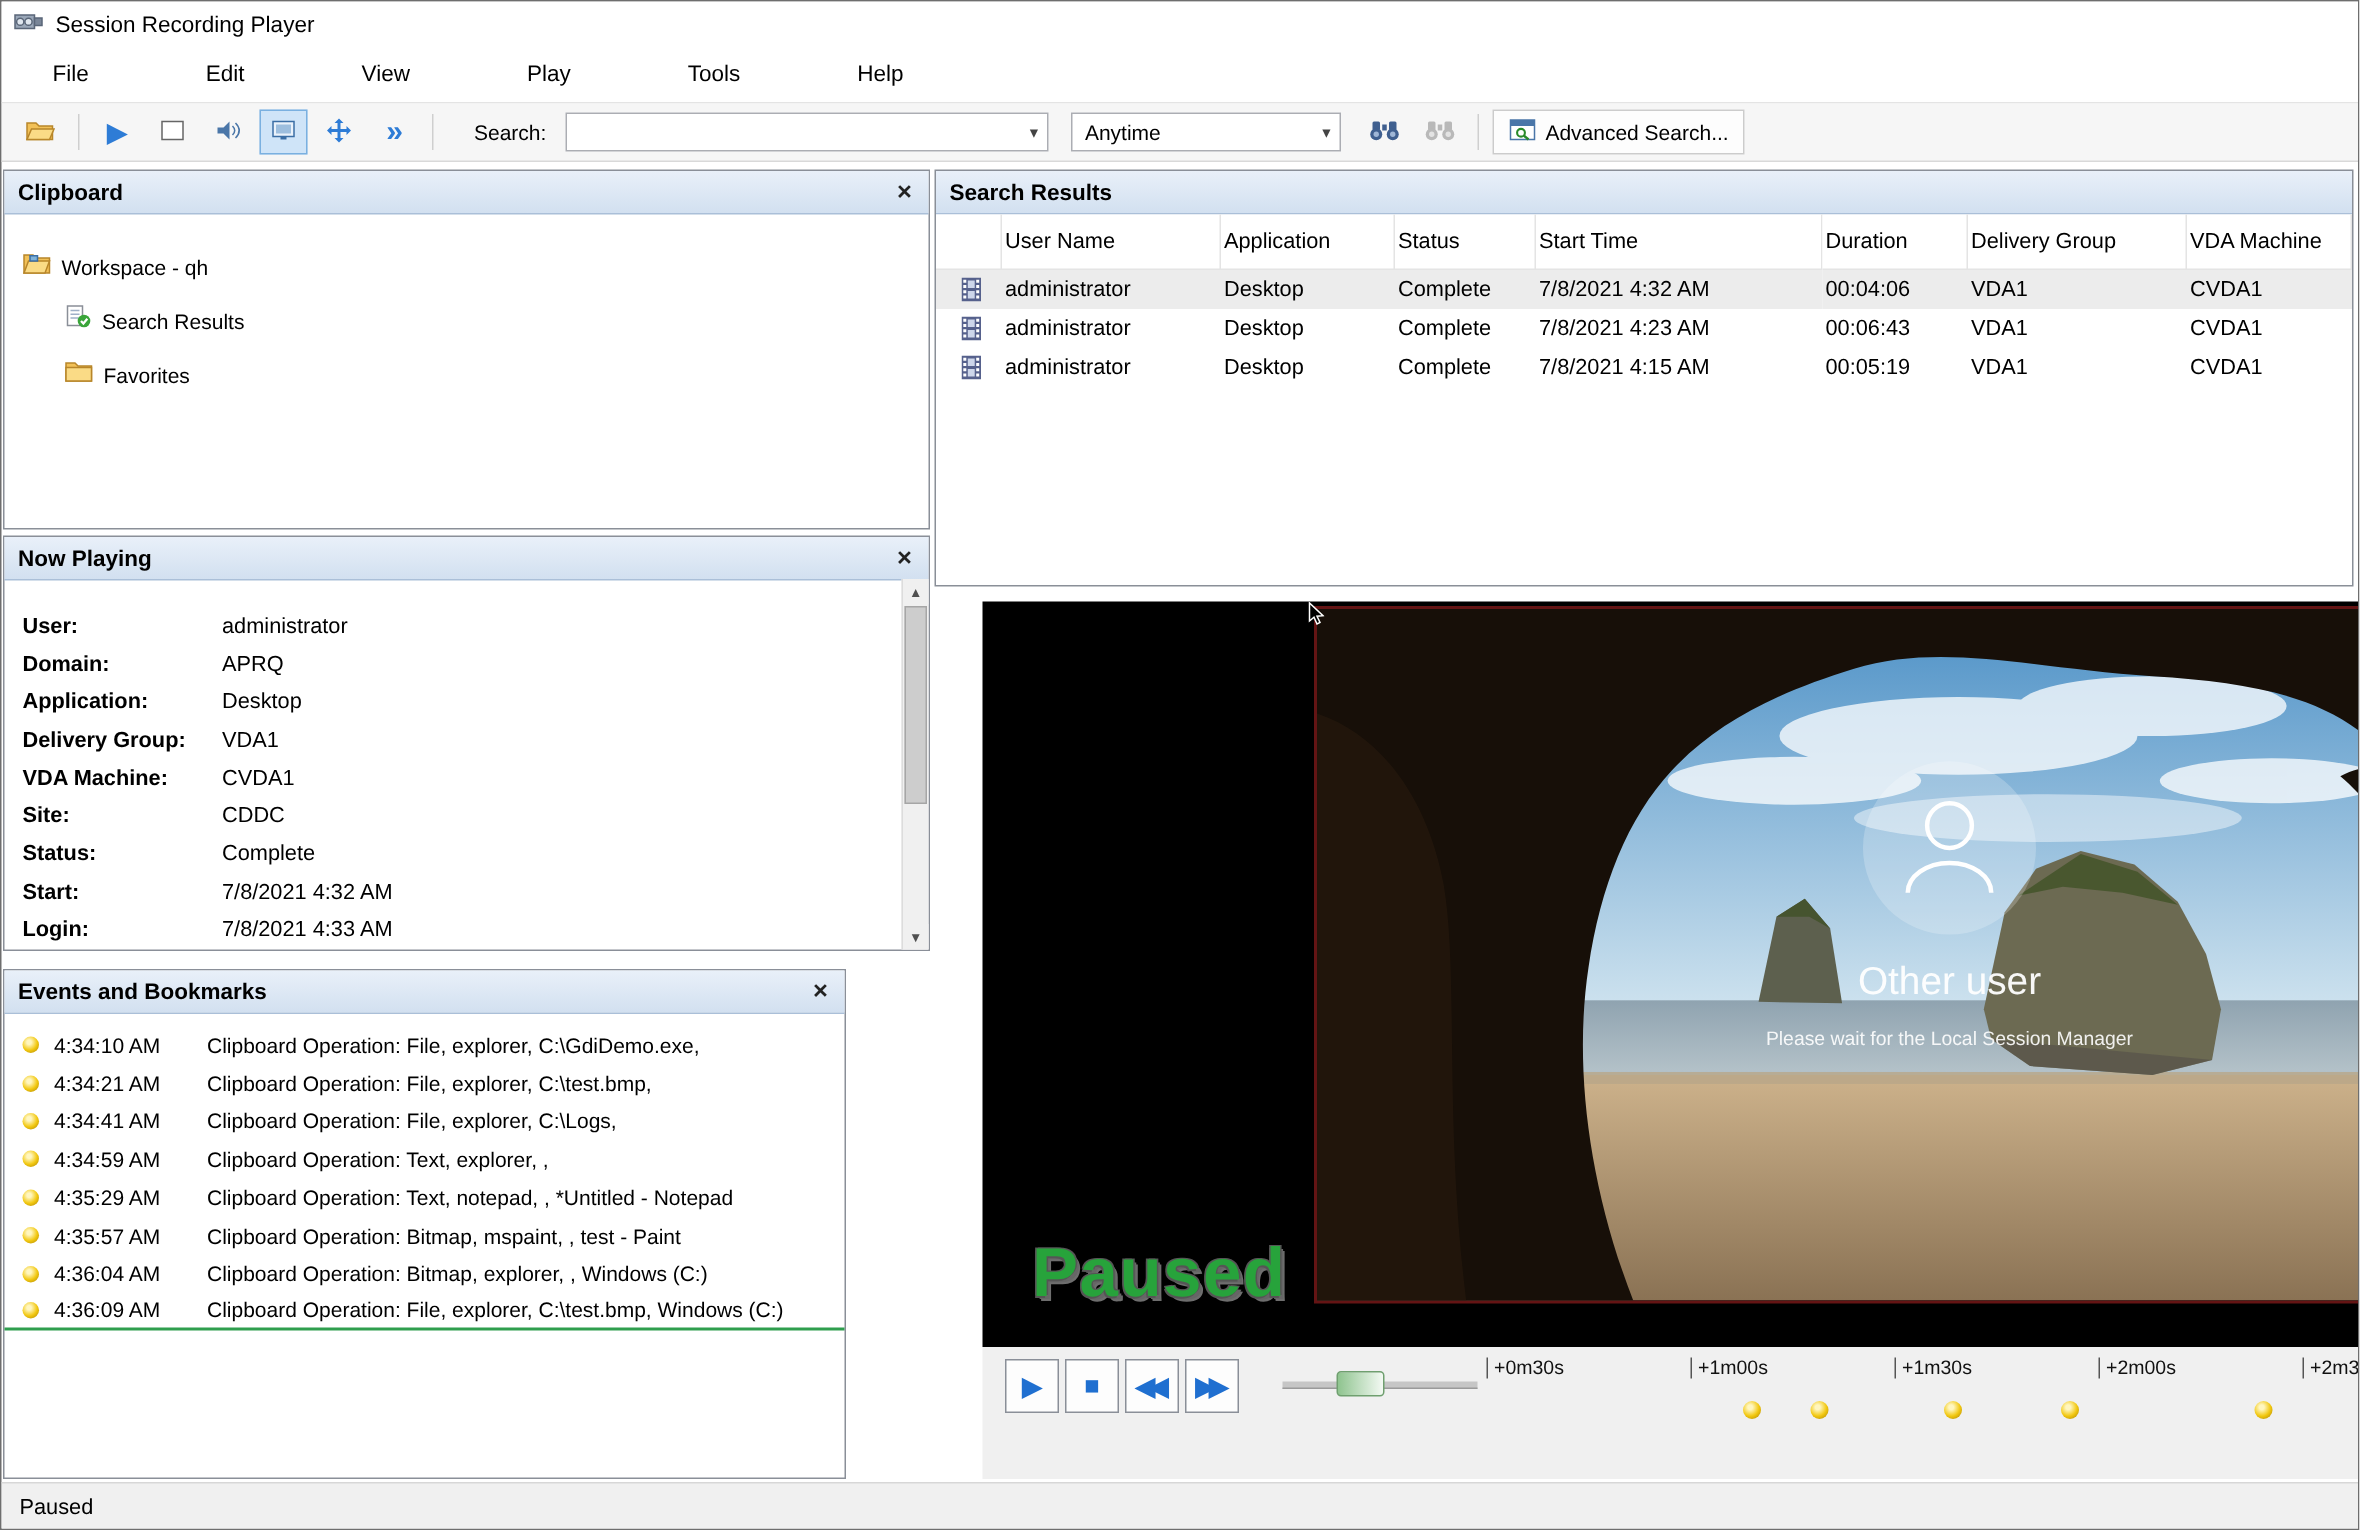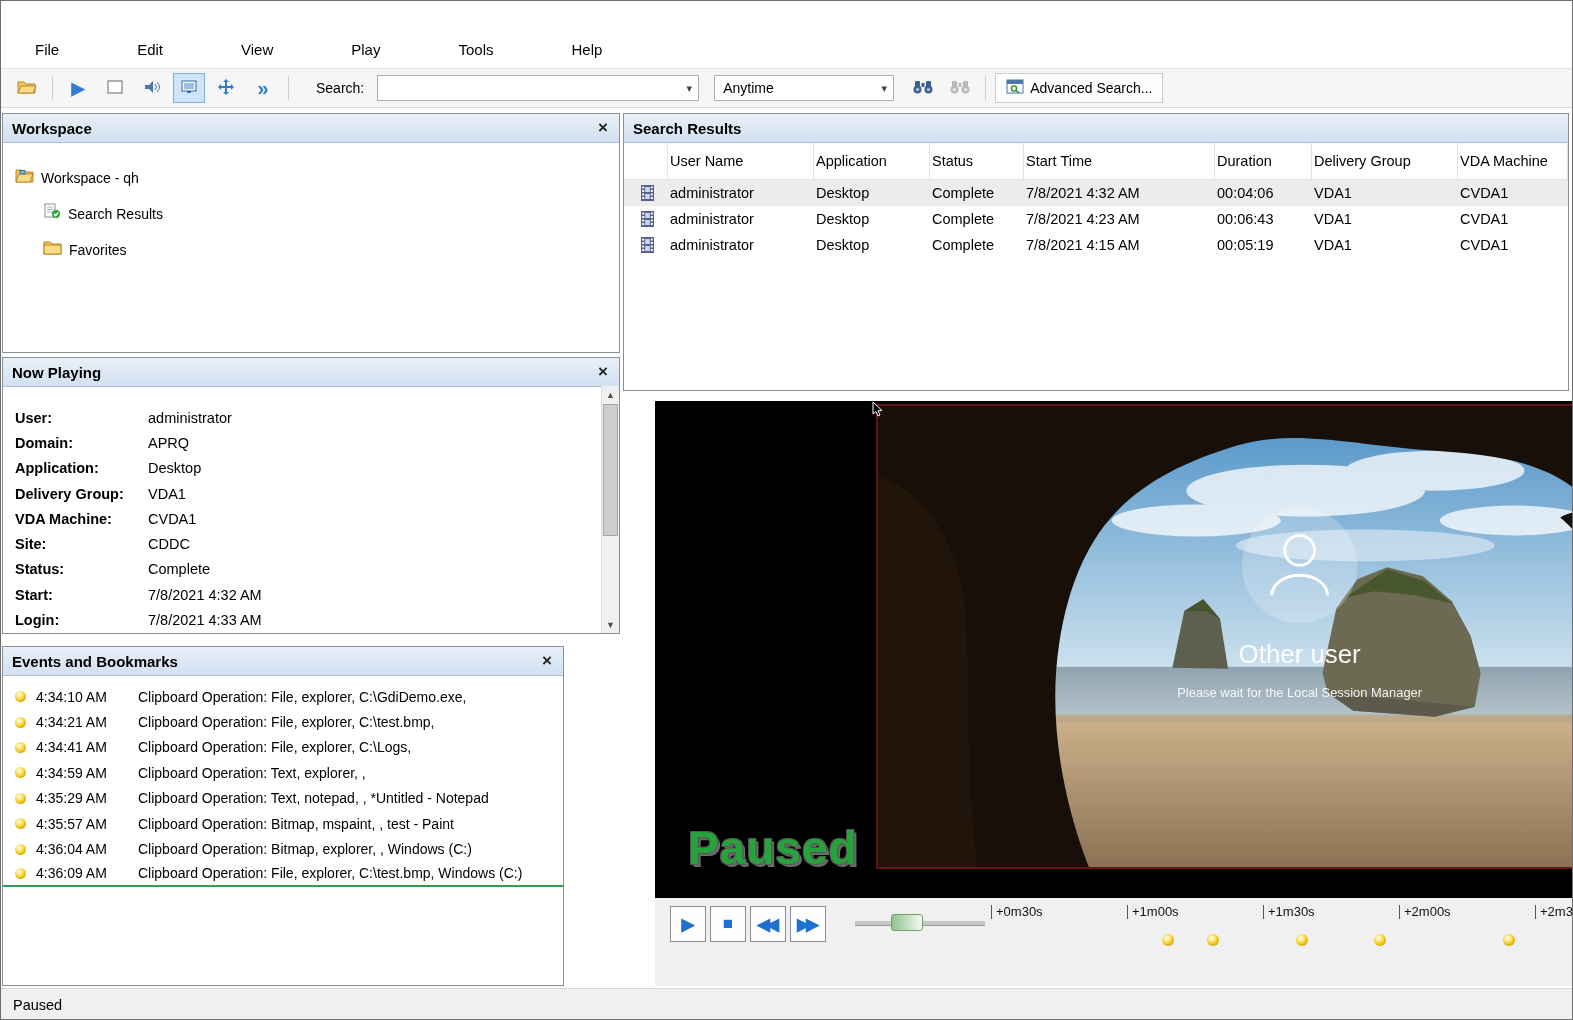--- a/index.html
+++ b/index.html
@@ -69,20 +69,31 @@
   .pause-glyph i{display:block;width:5px;height:14px;border:1px solid #444;background:#fff;}
   .pstat-dot{width:11px;height:11px;border-radius:50%;background:radial-gradient(circle at 40% 35%, #fff6bf 15%, #f2c811 55%, #a87f00 100%);margin-left:180px;margin-right:8px;flex:none;}
   
   .statusbar{position:absolute;left:0;top:987px;right:0;height:31px;background:#f0f0f0;border-top:1px solid #d7d7d7;display:flex;align-items:center;padding-left:12px;font-size:14.5px;}
 </style>
 </head>
 <body>
 
 <div class="window">
 
+  <div class="titlebar">
+    <span>
+      <svg width="20" height="16" viewBox="0 0 20 16">
+          <rect x="1" y="4" width="13" height="9" fill="#9aa7b8" stroke="#5a6678"></rect>
+          <circle cx="4.5" cy="8.5" r="2.4" fill="#dfe6ee" stroke="#5a6678"></circle>
+          <circle cx="10" cy="8.5" r="2.4" fill="#dfe6ee" stroke="#5a6678"></circle>
+          <rect x="14" y="6" width="5" height="5" fill="#7a8698" stroke="#5a6678"></rect>
+        </svg>
+    </span>
+    <span>Session Recording Player</span>
+  </div>
 
   <div class="menubar">
     <span class="menu-item">File</span>
     <span class="menu-item">Edit</span>
     <span class="menu-item">View</span>
     <span class="menu-item">Play</span>
     <span class="menu-item">Tools</span>
     <span class="menu-item">Help</span>
   </div>
 
@@ -162,21 +173,21 @@
             <rect x="1" y="1" width="16" height="4" fill="#4a76a8"></rect>
             <circle cx="8" cy="9.5" r="2.6" fill="none" stroke="#2a8a2a" stroke-width="1.4"></circle>
             <line x1="10" y1="11.5" x2="13" y2="14" stroke="#2a8a2a" stroke-width="1.6"></line>
           </svg></span>
       <span>Advanced Search...</span>
     </span>
   </div>
 
   <div class="panel" style="left:1px;top:112px;width:618px;height:240px;">
     <div class="panel-header">
-      <span>Workspace</span>
+      <span>Clipboard</span>
       <span class="panel-close">×</span>
     </div>
     <div class="tree">
       <div class="tree-row">
         <span><svg width="19" height="15" viewBox="0 0 19 15">
               <path d="M1 2 h6 l2 2 h9 v10 H1 Z" fill="#f2c158" stroke="#b8862a"></path>
               <path d="M1 14 L4 6 h14 l-3 8 Z" fill="#fadb86" stroke="#b8862a"></path>
               <rect x="5" y="2.5" width="5" height="3.5" fill="#7fb2d9" stroke="#3b6ea5"></rect>
             </svg></span>
         <span>Workspace - qh</span>

